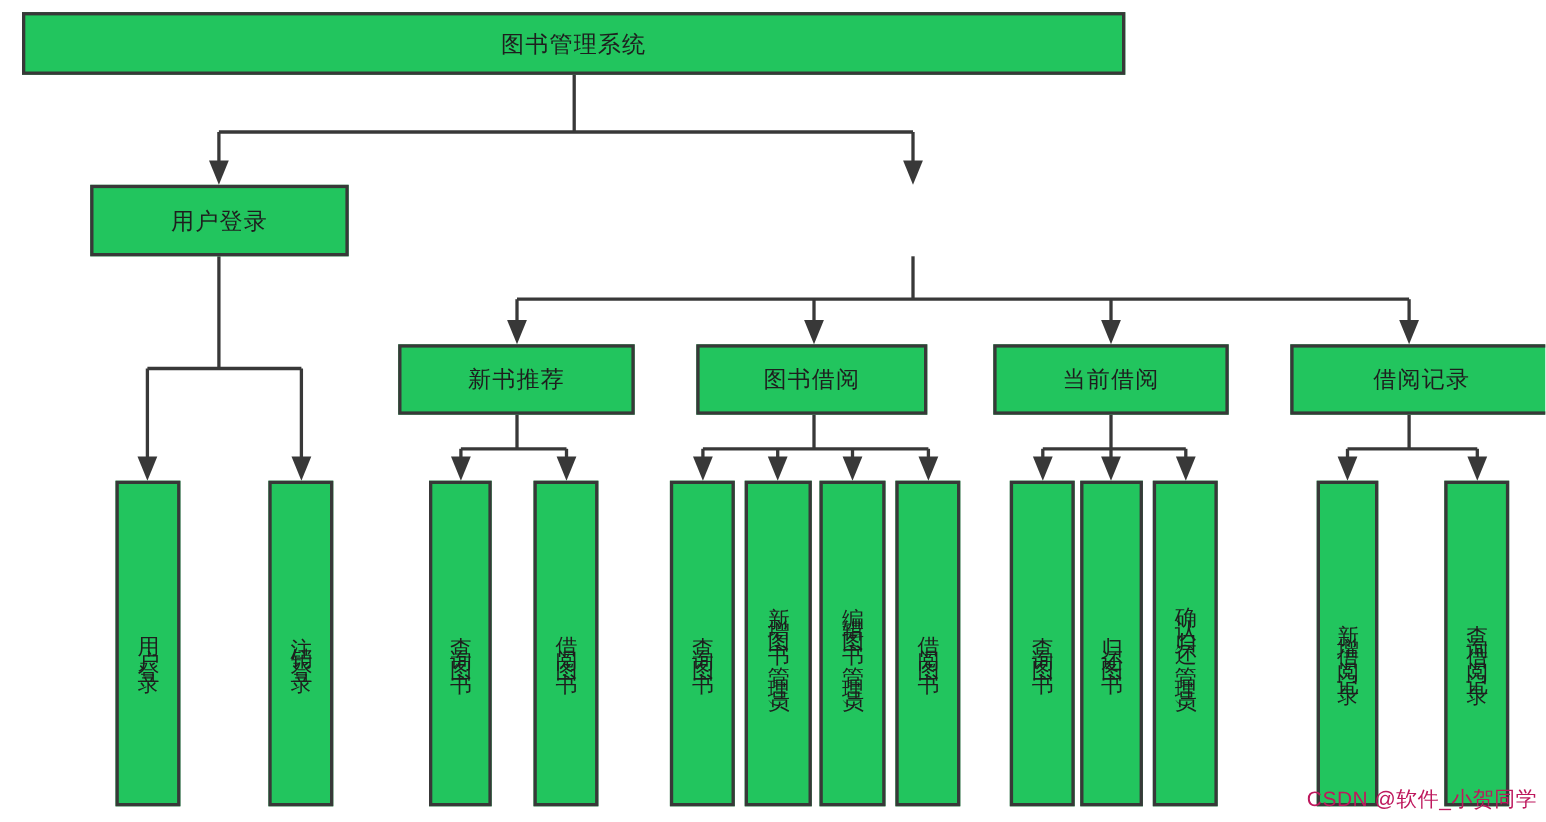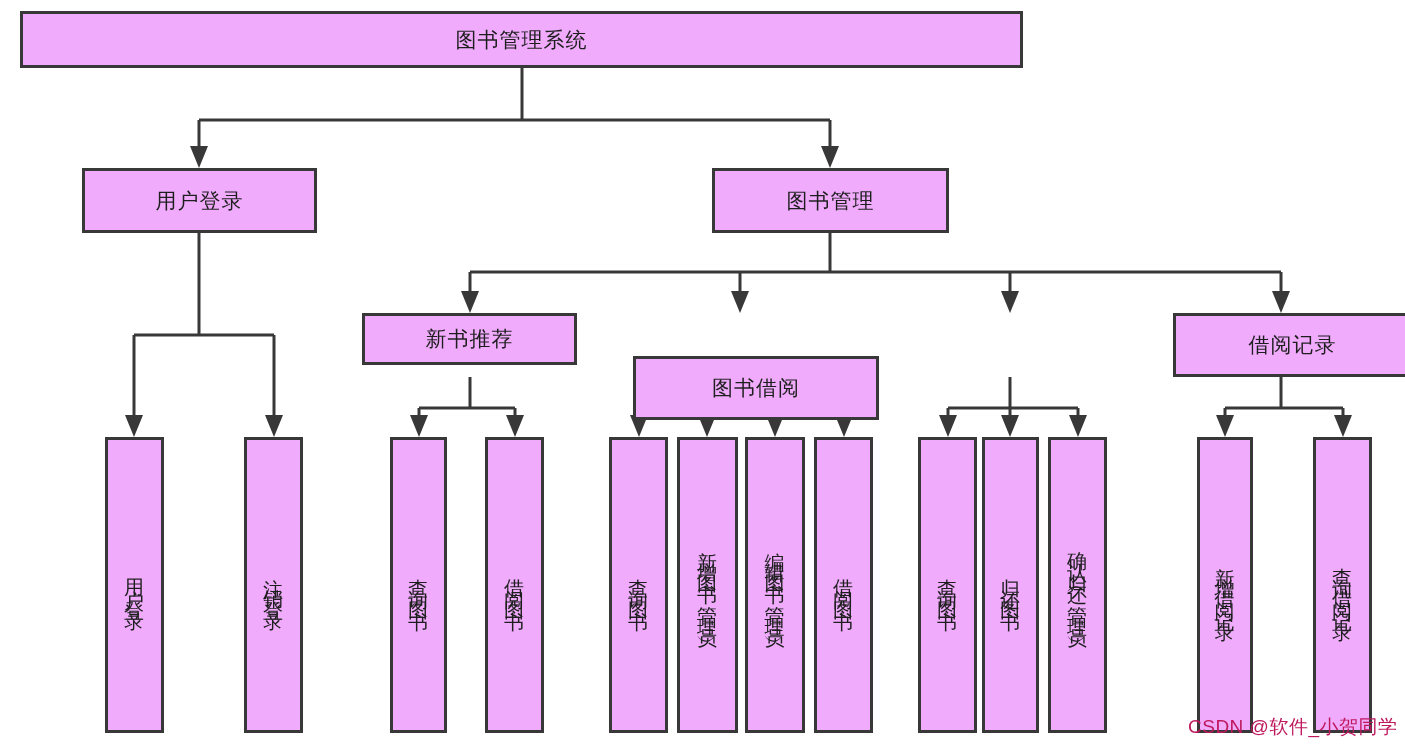--- a/index.html
+++ b/index.html
@@ -7,21 +7,21 @@
     position:relative;
     width:1405px;height:747px;
     background:#ffffff;
     font-family:"Liberation Sans","DejaVu Sans",sans-serif;
     overflow:hidden;
   }
   .box{
     position:absolute;
     box-sizing:border-box;
     border:3px solid #383838;
-    background:#f0abfc;
+    background:#22c55e;
     color:#1e1e1e;
     display:flex;
     align-items:center;
     justify-content:center;
     font-size:21px;
     letter-spacing:1px;
   }
   .leaf{
     font-size:20px;
   }
@@ -141,29 +141,29 @@
     </g>
   </svg>
 
   <div class="box" style="left:20px;top:11px;width:1003px;height:57px;">
     <span>图书管理系统</span>
   </div>
 
   <div class="box" style="left:82px;top:168px;width:235px;height:65px;">
     <span>用户登录</span>
   </div>
-  <div class="box" style="left:712px;top:168px;width:237px;height:65px;">
-    <span>图书管理</span>
-  </div>
-
-  <div class="box" style="left:362px;top:313px;width:215px;height:52px;text-align:center;">
+
+  <div class="box" style="left:362px;top:313px;width:215px;height:64px;text-align:center;">
     <span>新书推荐</span>
   </div>
-  <div class="box" style="left:633px;top:313px;width:246px;height:64px;margin-top:43px;">
+  <div class="box" style="left:633px;top:313px;width:210px;height:64px;">
     <span>图书借阅</span>
+  </div>
+  <div class="box" style="left:903px;top:313px;width:214px;height:64px;">
+    <span>当前借阅</span>
   </div>
   <div class="box" style="left:1173px;top:313px;width:239px;height:64px;">
     <span>借阅记录</span>
   </div>
 
   <div class="box leaf" style="left:105px;top:437px;width:59px;height:296px;">
     <span class="vtext">用户登录</span>
   </div>
   <div class="box leaf" style="left:244px;top:437px;width:59px;height:296px;">
     <span class="vtext">注销登录</span>

